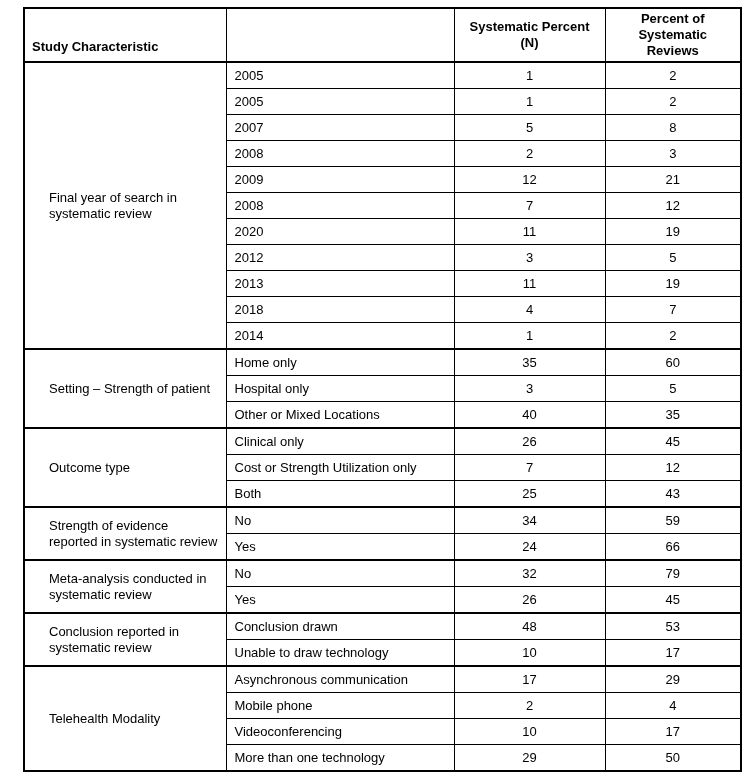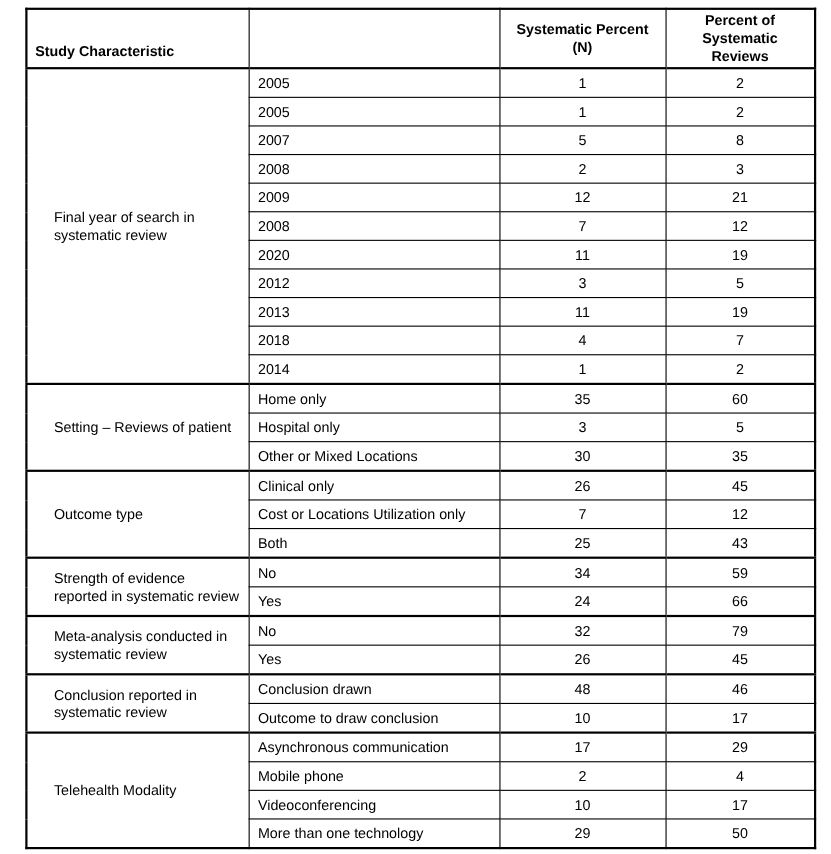--- a/index.html
+++ b/index.html
@@ -154,43 +154,43 @@
           <td class="cat-cell">2018</td>
           <td class="num-cell">4</td>
           <td class="num-cell">7</td>
         </tr>
         <tr>
           <td class="cat-cell">2014</td>
           <td class="num-cell">1</td>
           <td class="num-cell">2</td>
         </tr>
         <tr class="group-start">
-          <td rowspan="3" class="char-cell">Setting – Reviews of patient</td>
+          <td rowspan="3" class="char-cell">Setting – Strength of patient</td>
           <td class="cat-cell">Home only</td>
           <td class="num-cell">35</td>
           <td class="num-cell">60</td>
         </tr>
         <tr>
           <td class="cat-cell">Hospital only</td>
           <td class="num-cell">3</td>
           <td class="num-cell">5</td>
         </tr>
         <tr>
           <td class="cat-cell">Other or Mixed Locations</td>
-          <td class="num-cell">30</td>
+          <td class="num-cell">40</td>
           <td class="num-cell">35</td>
         </tr>
         <tr class="group-start">
           <td rowspan="3" class="char-cell">Outcome type</td>
           <td class="cat-cell">Clinical only</td>
           <td class="num-cell">26</td>
           <td class="num-cell">45</td>
         </tr>
         <tr>
-          <td class="cat-cell">Cost or Locations Utilization only</td>
+          <td class="cat-cell">Cost or Strength Utilization only</td>
           <td class="num-cell">7</td>
           <td class="num-cell">12</td>
         </tr>
         <tr>
           <td class="cat-cell">Both</td>
           <td class="num-cell">25</td>
           <td class="num-cell">43</td>
         </tr>
         <tr class="group-start">
           <td rowspan="2" class="char-cell">Strength of evidence reported in systematic review</td>
@@ -211,24 +211,24 @@
         </tr>
         <tr>
           <td class="cat-cell">Yes</td>
           <td class="num-cell">26</td>
           <td class="num-cell">45</td>
         </tr>
         <tr class="group-start">
           <td rowspan="2" class="char-cell">Conclusion reported in systematic review</td>
           <td class="cat-cell">Conclusion drawn</td>
           <td class="num-cell">48</td>
-          <td class="num-cell">46</td>
-        </tr>
-        <tr>
-          <td class="cat-cell">Outcome to draw conclusion</td>
+          <td class="num-cell">53</td>
+        </tr>
+        <tr>
+          <td class="cat-cell">Unable to draw technology</td>
           <td class="num-cell">10</td>
           <td class="num-cell">17</td>
         </tr>
         <tr class="group-start">
           <td rowspan="4" class="char-cell">Telehealth Modality</td>
           <td class="cat-cell">Asynchronous communication</td>
           <td class="num-cell">17</td>
           <td class="num-cell">29</td>
         </tr>
         <tr>

